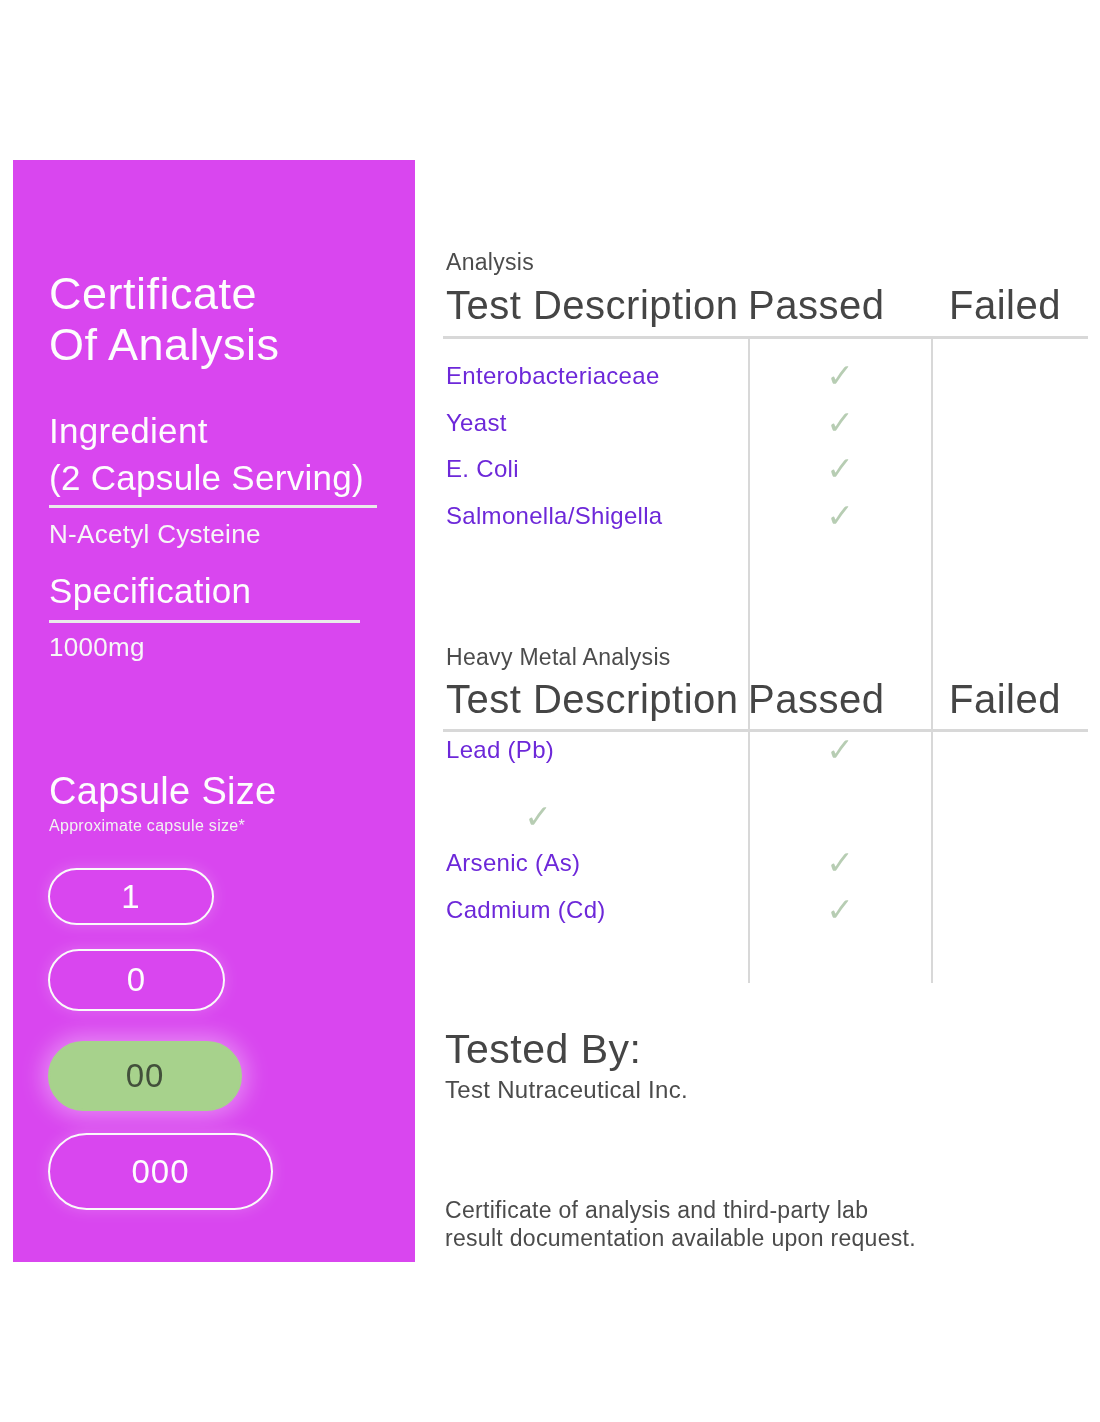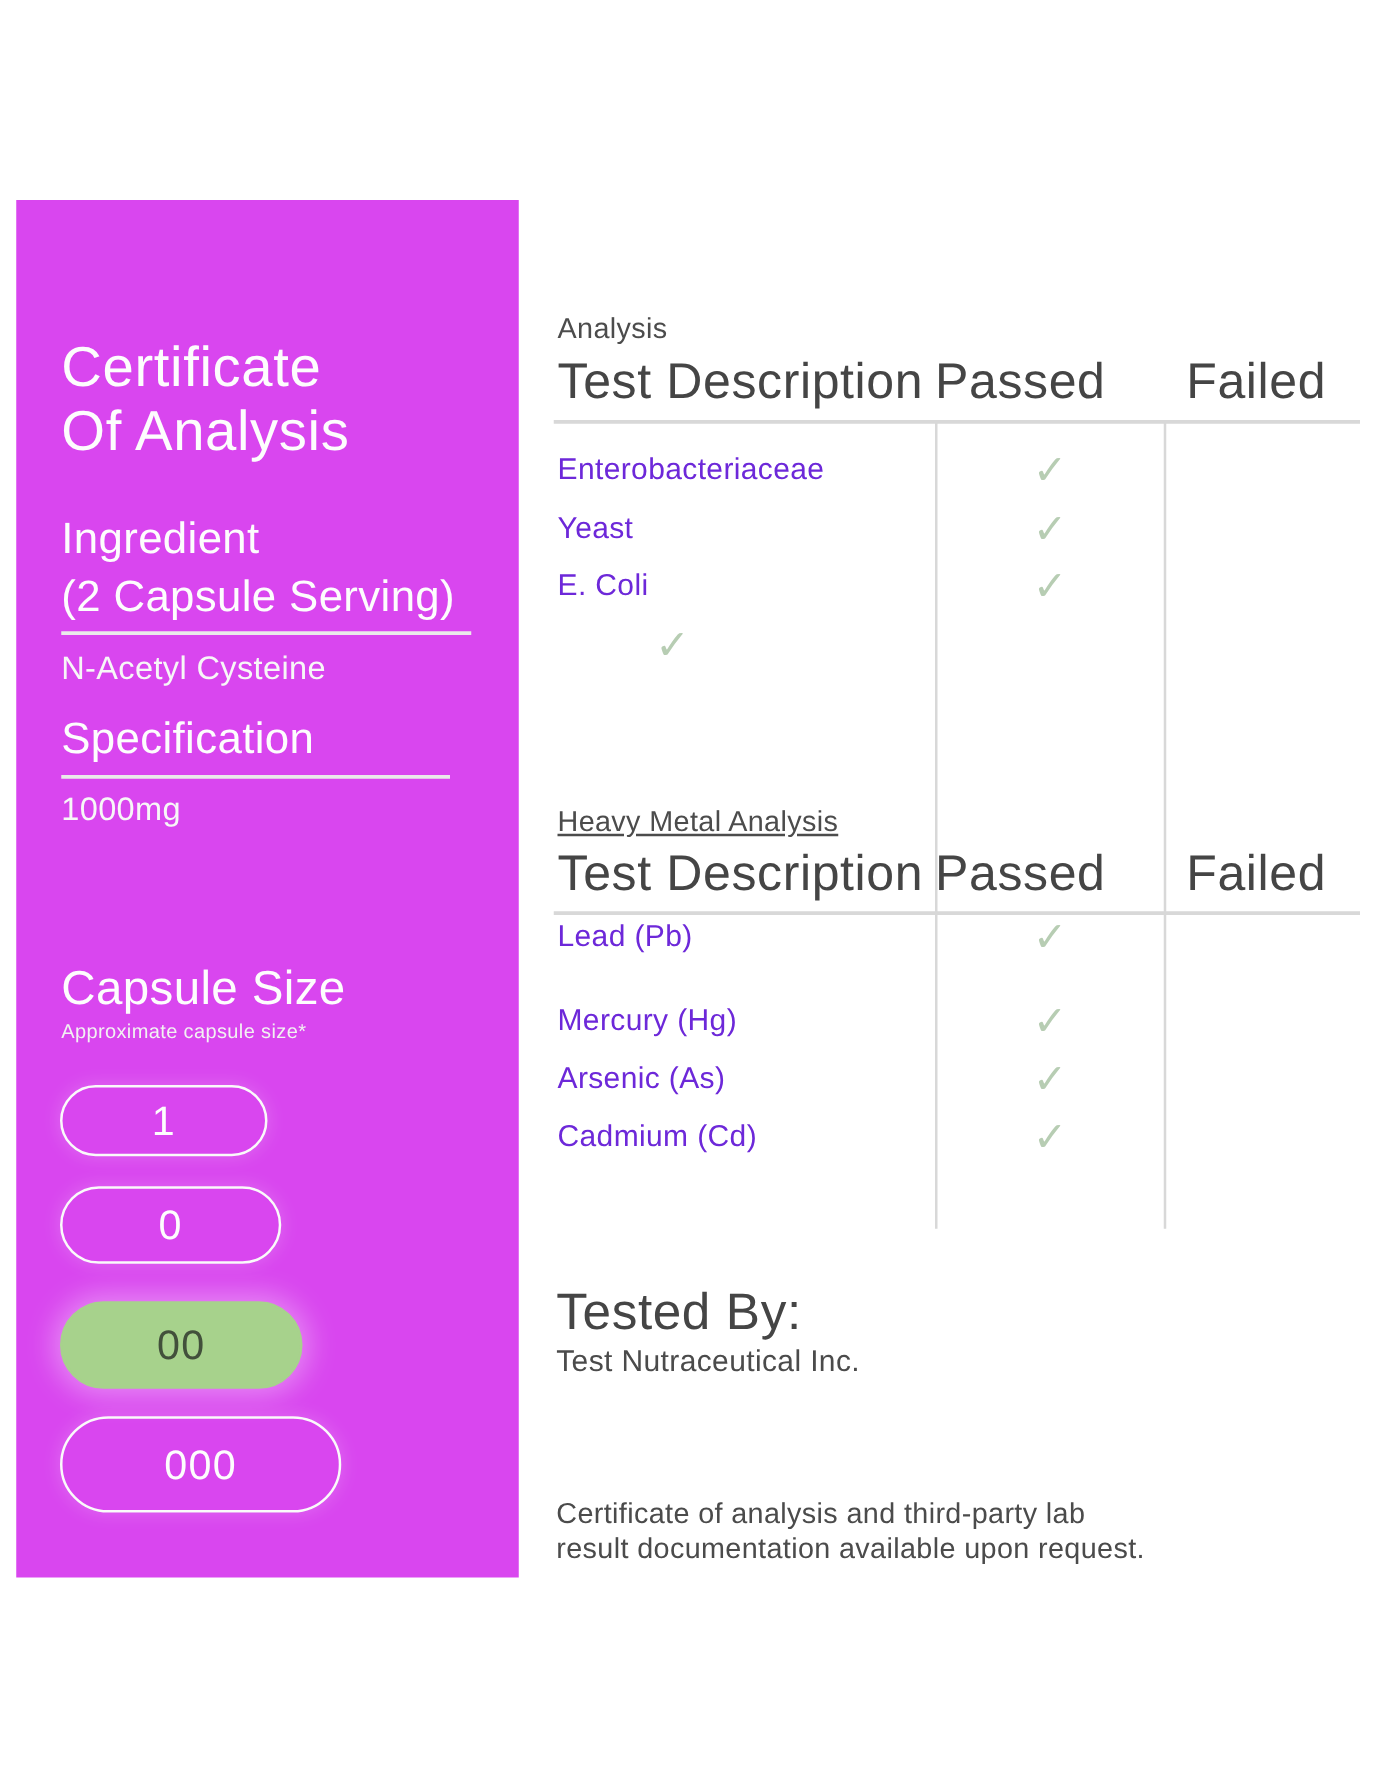--- a/index.html
+++ b/index.html
@@ -60,21 +60,21 @@
   .pill.selected{
     background:#a7d28c;border-color:#a7d28c;color:#42503b;
     box-shadow:0 0 22px 6px rgba(255,255,255,0.35);
   }
   
   .section-label{
     position:absolute;left:446px;
     font-size:23px;color:#4c4c4c;letter-spacing:.3px;
   }
   #analysis-label{top:249px;}
-  #heavy-metal-label{top:644px;text-decoration:underline;}
+  #heavy-metal-label{top:644px;}
   .table-header{
     position:absolute;left:446px;width:642px;display:flex;
     font-size:40px;color:#454545;letter-spacing:.5px;font-weight:400;
   }
   #analysis-header{top:283px;}
   #heavy-metal-header{top:677px;}
   .col-desc{width:302px;box-sizing:border-box;}
   .col-passed{width:184px;box-sizing:border-box;}
   .col-failed{width:156px;box-sizing:border-box;padding-left:17px;}
   .hrule{
@@ -200,20 +200,21 @@
   <div class="trow" id="a-row-2">
     <div class="row-name">E. Coli</div>
     <div class="cell-passed">
         <span class="check">✓</span>
       </div>
     <div class="cell-failed">
         <span class="check"></span>
       </div>
   </div>
   <div class="trow" id="a-row-3">
+    <div class="row-name">Salmonella/Shigella</div>
     <div class="cell-passed">
         <span class="check">✓</span>
       </div>
     <div class="cell-failed">
         <span class="check"></span>
       </div>
   </div>
 
   <div class="section-label" id="heavy-metal-label">Heavy Metal Analysis</div>
 
@@ -228,21 +229,20 @@
   <div class="trow" id="h-row-0">
     <div class="row-name">Lead (Pb)</div>
     <div class="cell-passed">
         <span class="check">✓</span>
       </div>
     <div class="cell-failed">
         <span class="check"></span>
       </div>
   </div>
   <div class="trow" id="h-row-1">
-    <div class="row-name">Mercury (Hg)</div>
     <div class="cell-passed">
         <span class="check">✓</span>
       </div>
     <div class="cell-failed">
         <span class="check"></span>
       </div>
   </div>
   <div class="trow" id="h-row-2">
     <div class="row-name">Arsenic (As)</div>
     <div class="cell-passed">

